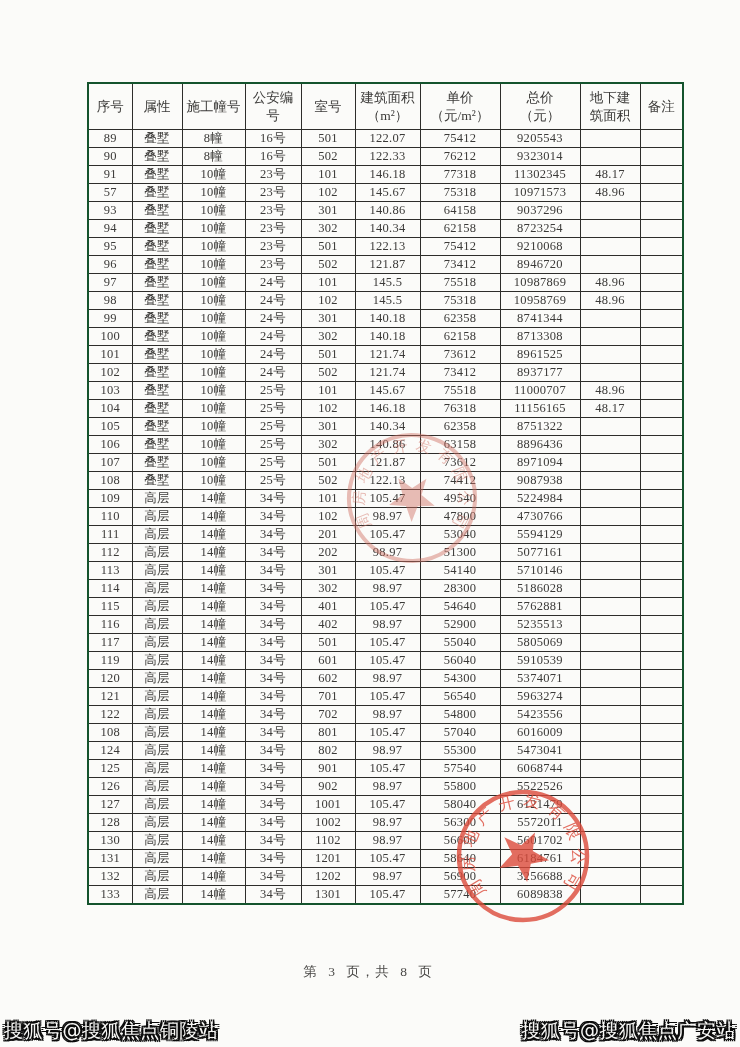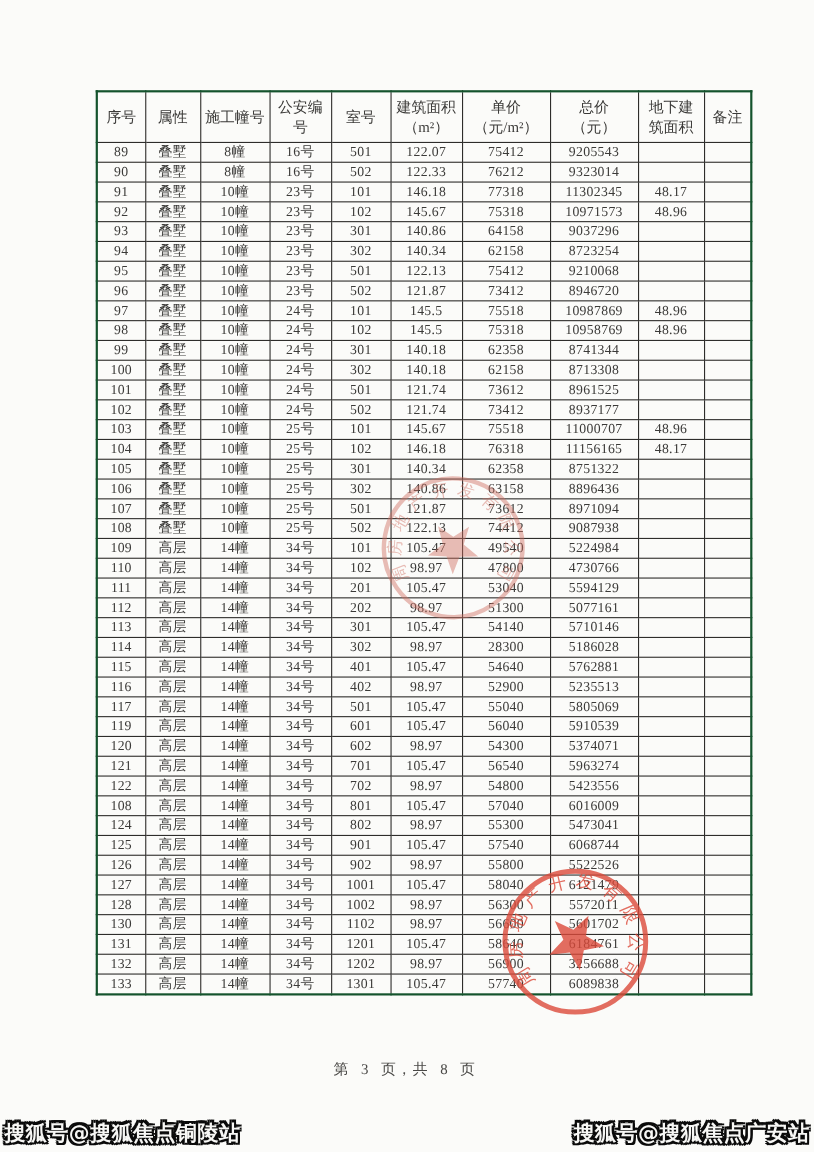--- a/index.html
+++ b/index.html
@@ -35,21 +35,21 @@
   }
 
   .seal { position:absolute; pointer-events:none; }
   .seal-upper { left:312px; top:398px; opacity:0.45; }
   .seal-lower { left:423px; top:756px; opacity:0.80; }
   .seal text { font-family:"Liberation Serif","DejaVu Serif",serif; }
 
   .watermark {
     position:absolute; bottom:7px;
     font-family:"DejaVu Sans","Liberation Sans",sans-serif;
-    font-weight:bold; font-size:19px; line-height:1;
+    font-weight:normal; font-size:19px; line-height:1;
     color:#f7f7f5; letter-spacing:0.5px;
     text-shadow:
       2px 2px 0 #0a0a0a, -2px -2px 0 #0a0a0a,
       2px -2px 0 #0a0a0a, -2px 2px 0 #0a0a0a,
       2px 0 0 #0a0a0a, -2px 0 0 #0a0a0a,
       0 2px 0 #0a0a0a, 0 -2px 0 #0a0a0a;
   }
   .watermark-left  { left:4px; }
   .watermark-right { right:4px; }
 </style>
@@ -121,21 +121,21 @@
           <td>10幢</td>
           <td>23号</td>
           <td>101</td>
           <td>146.18</td>
           <td>77318</td>
           <td>11302345</td>
           <td>48.17</td>
           <td></td>
         </tr>
         <tr>
-          <td>92</td>
+          <td>57</td>
           <td>叠墅</td>
           <td>10幢</td>
           <td>23号</td>
           <td>102</td>
           <td>145.67</td>
           <td>75318</td>
           <td>10971573</td>
           <td>48.96</td>
           <td></td>
         </tr>

